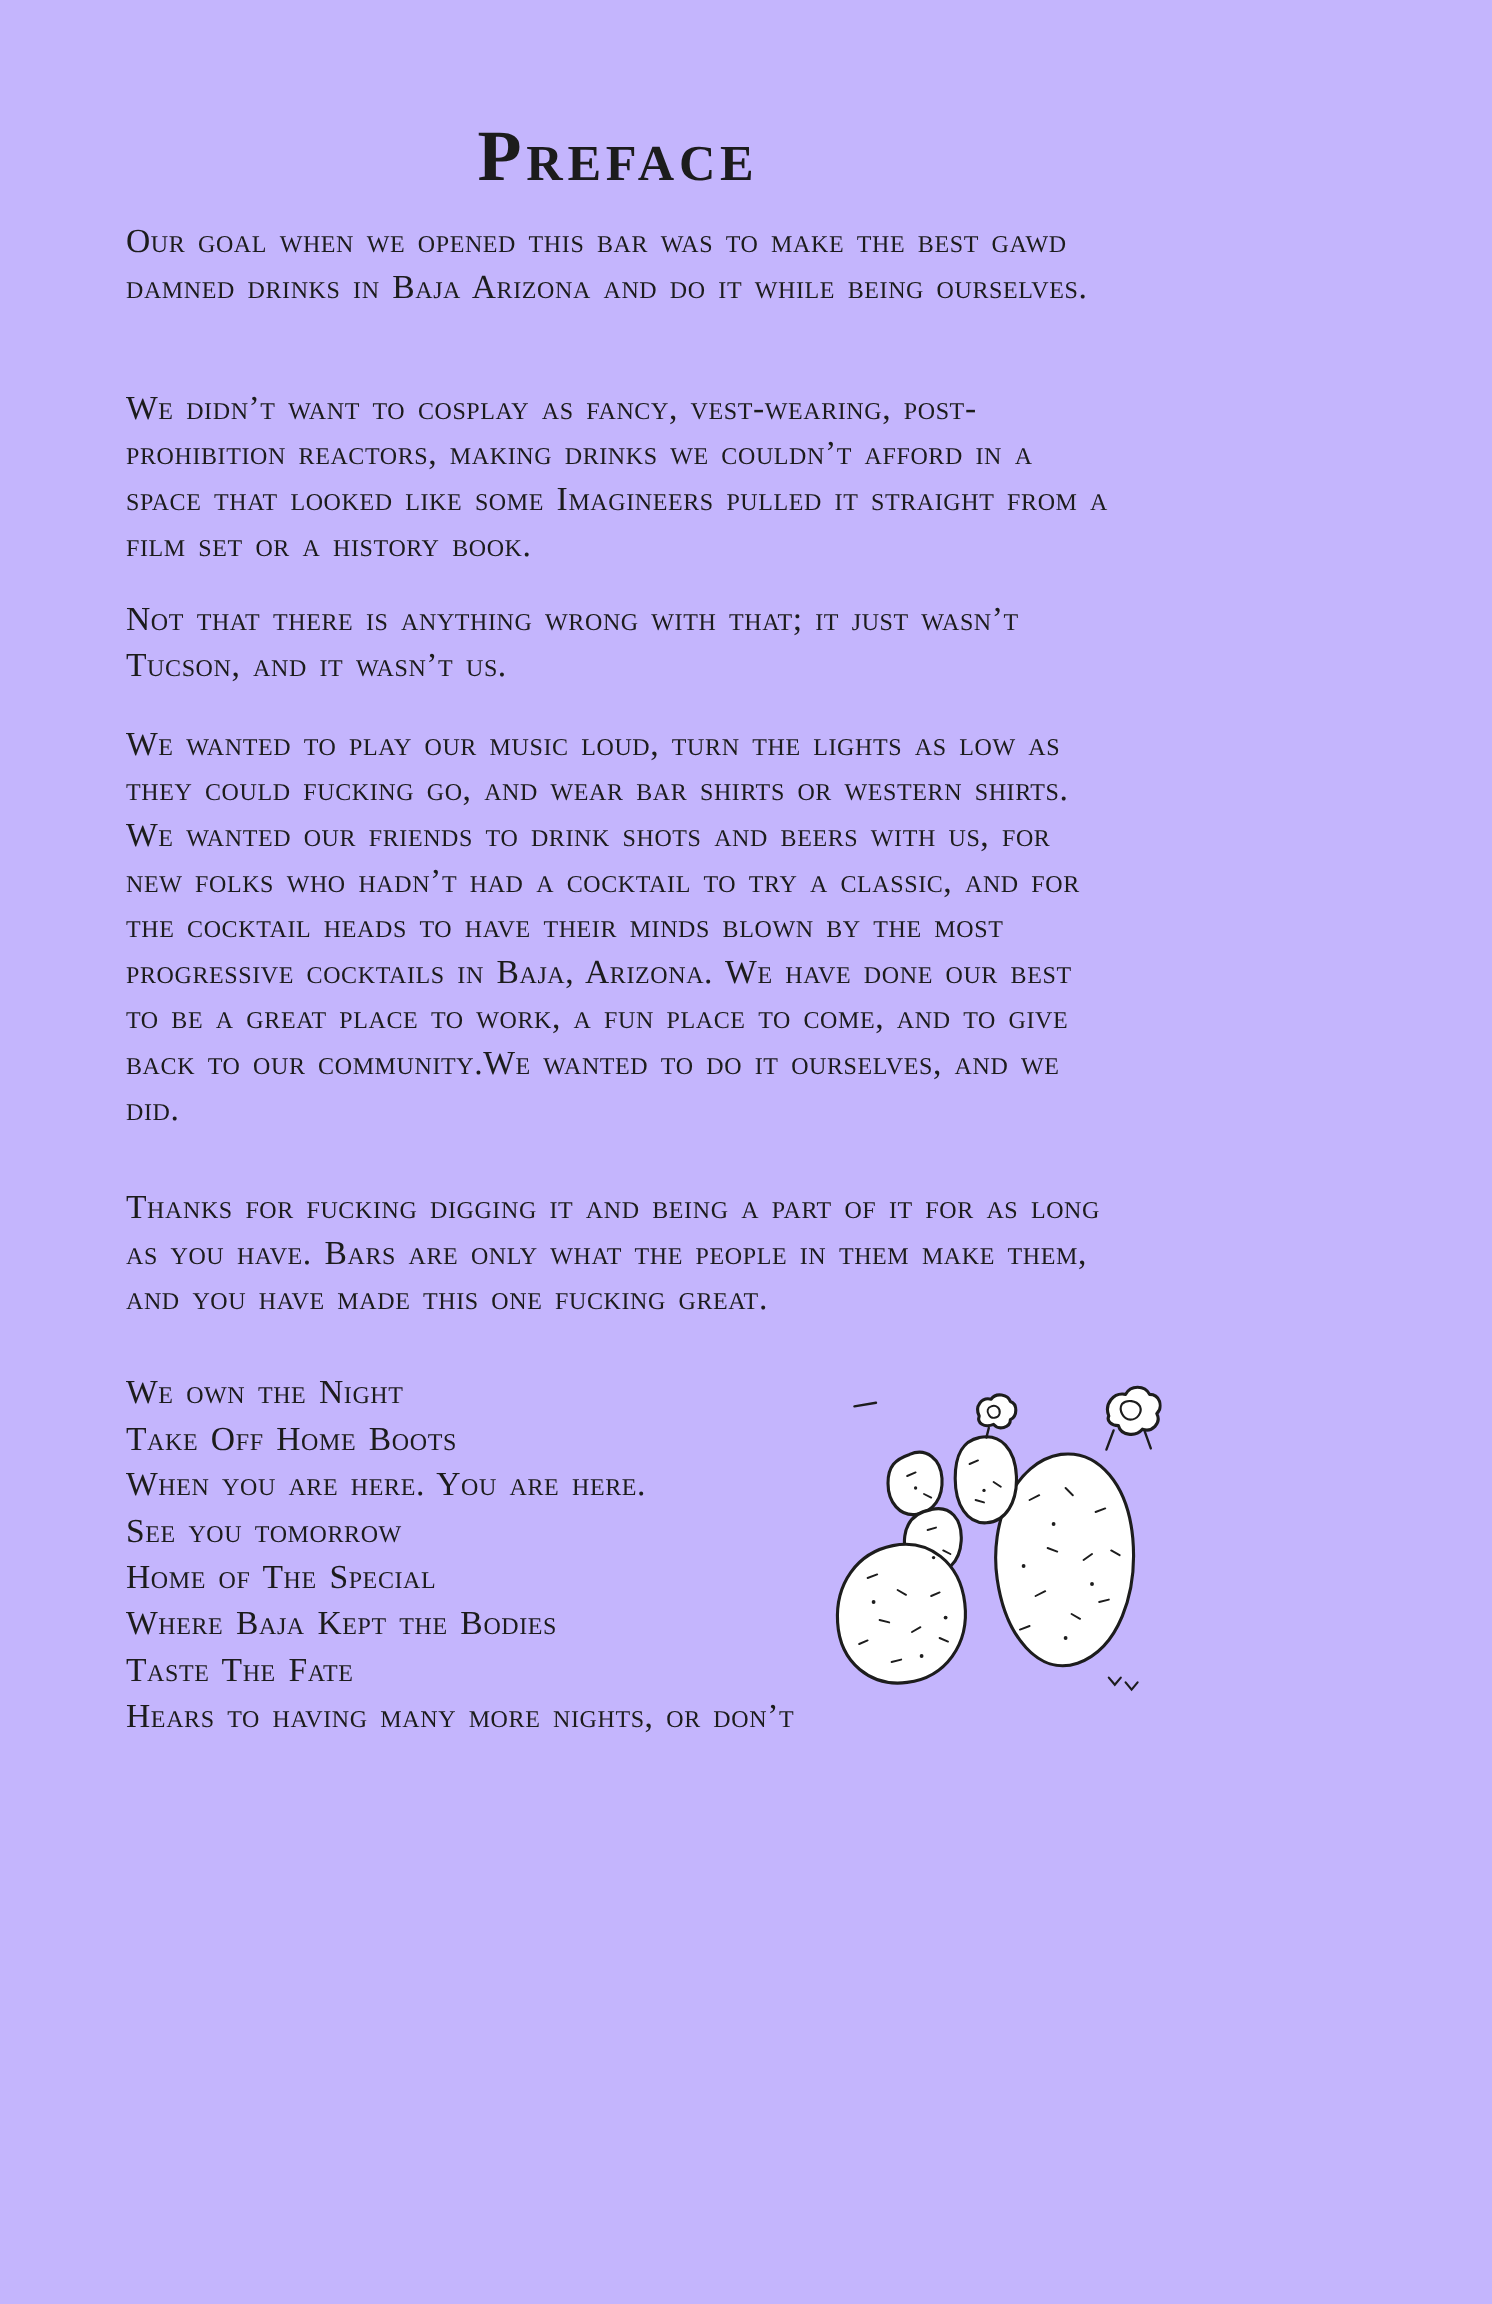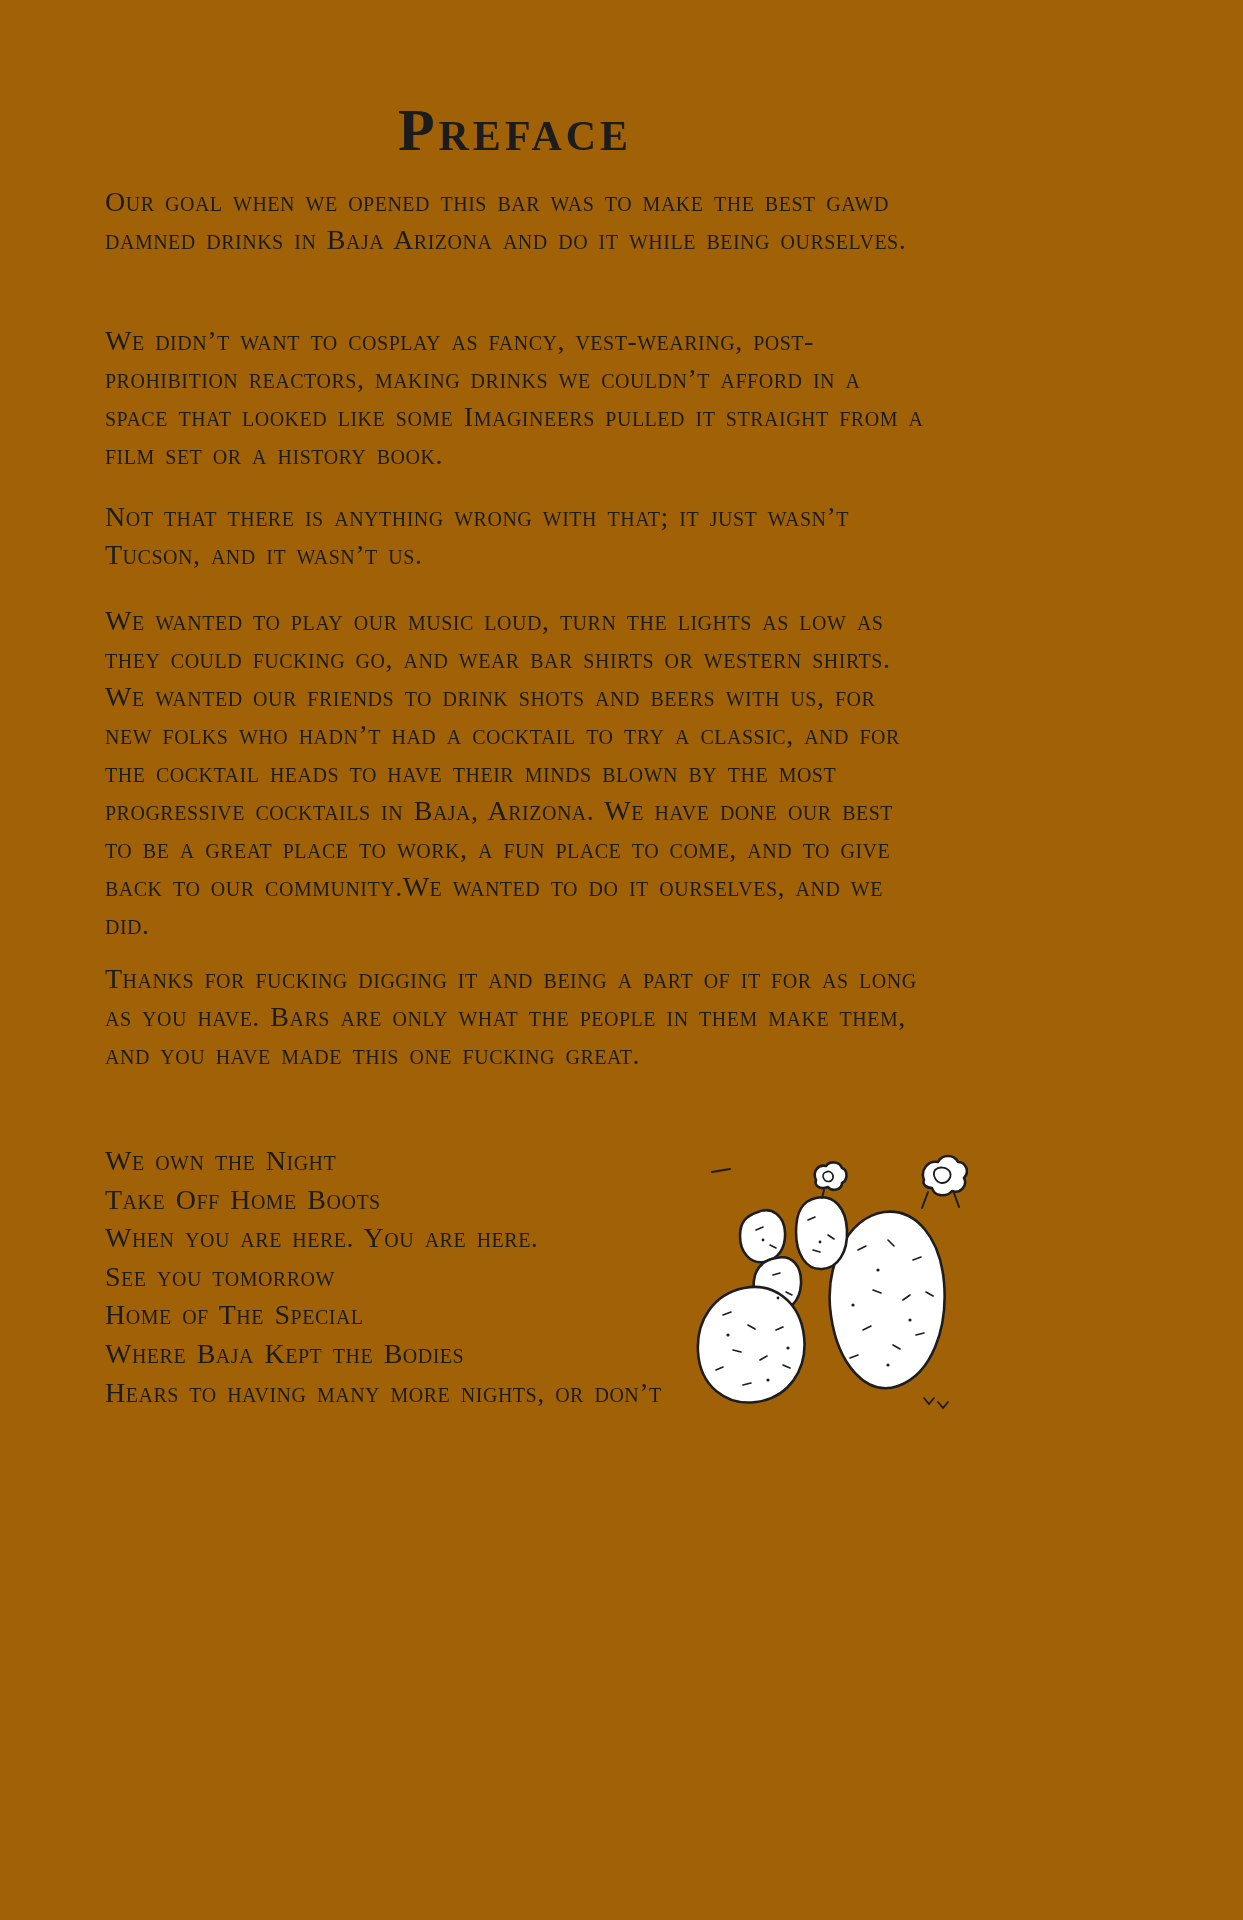--- a/index.html
+++ b/index.html
@@ -1,21 +1,21 @@
 <!DOCTYPE html>
 <html><head>
 <meta charset="utf-8">
 <style>
   * { margin: 0; padding: 0; box-sizing: border-box; }
   html, body { background: #ffffff; }
   .page {
     position: relative;
     width: 1243px;
     height: 1920px;
-    background: #a16207;
+    background: #c4b5fd;
     color: #1c1c1c;
     font-family: "Liberation Serif", serif;
     overflow: hidden;
   }
   .page-title {
     position: absolute;
     top: 96px;
     left: 105px;
     width: 820px;
     text-align: center;
@@ -33,21 +33,21 @@
     line-height: 38px;
     font-variant: small-caps;
     letter-spacing: 0.5px;
     word-spacing: 3px;
     color: #1c1c1c;
   }
   #para-0 { top: 183px; }
   #para-1 { top: 322px; }
   #para-2 { top: 498px; }
   #para-3 { top: 602px; }
-  #para-4 { top: 960px; }
+  #para-4 { top: 988px; }
   .closing { top: 1142px; }
   .closing-line { line-height: 38.6px; }
   .cactus {
     position: absolute;
     left: 688px;
     top: 1150px;
   }
 </style>
 </head>
 <body>
@@ -66,20 +66,21 @@
 
   <p class="block" id="para-4">Thanks for fucking digging it and being a part of it for as long as you have. Bars are only what the people in them make them, and you have made this one fucking great.</p>
 
   <div class="block closing">
     <div class="closing-line">We own the Night</div>
     <div class="closing-line">Take Off Home Boots</div>
     <div class="closing-line">When you are here. You are here.</div>
     <div class="closing-line">See you tomorrow</div>
     <div class="closing-line">Home of The Special</div>
     <div class="closing-line">Where Baja Kept the Bodies</div>
+    <div class="closing-line">Taste The Fate</div>
     <div class="closing-line">Hears to having many more nights, or don’t</div>
   </div>
 
   <svg class="cactus" width="280" height="272" viewBox="0 0 280 272" aria-hidden="true">
     <g fill="#ffffff" stroke="#1d1d1d" stroke-width="2.6" stroke-linecap="round" stroke-linejoin="round">
 
       <path d="M24 22 l18 -3" fill="none" stroke-width="2"></path>
 
       <path d="M196 62 C 228 58 252 88 256 132 C 260 178 244 224 210 236 C 178 247 150 214 143 166 C 136 118 158 68 196 62 Z"></path>
 

